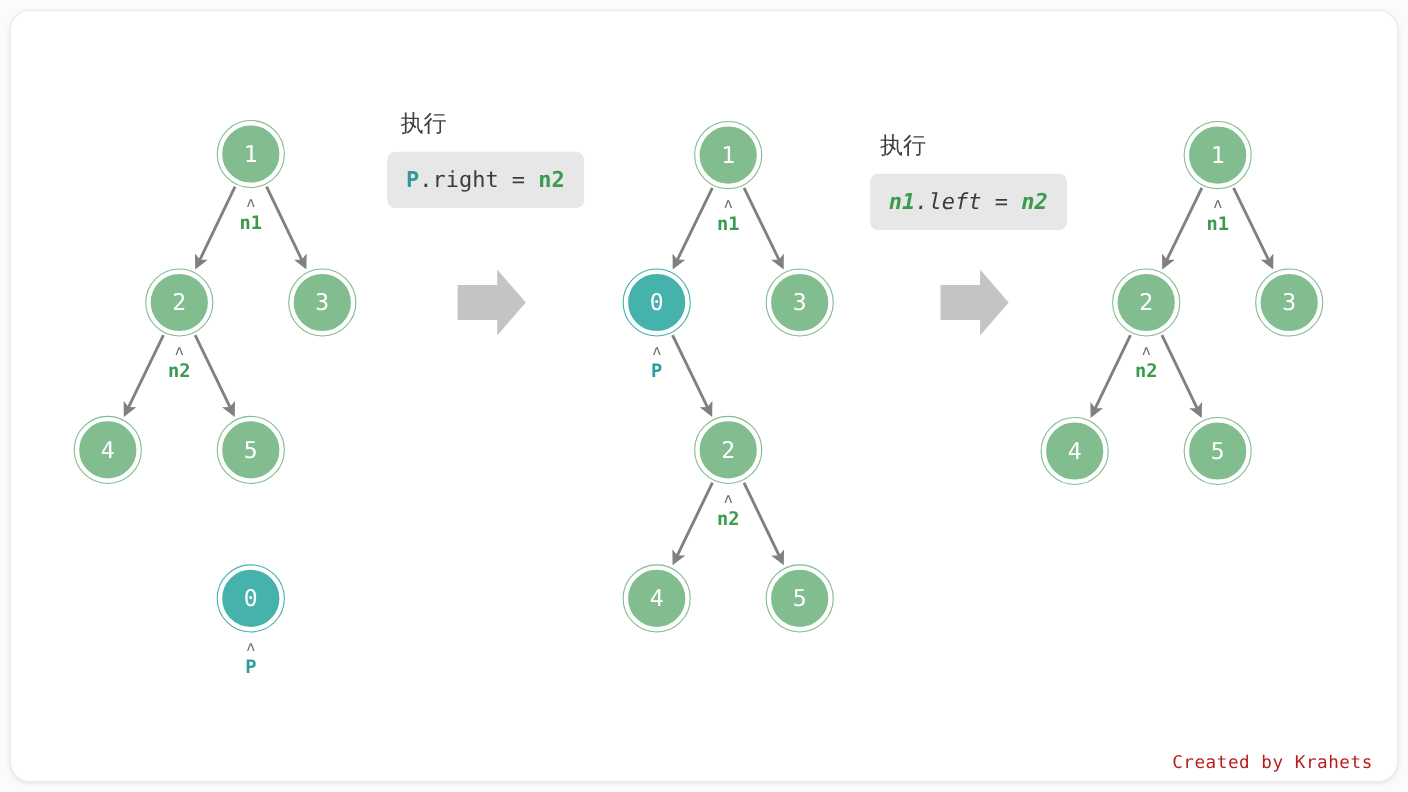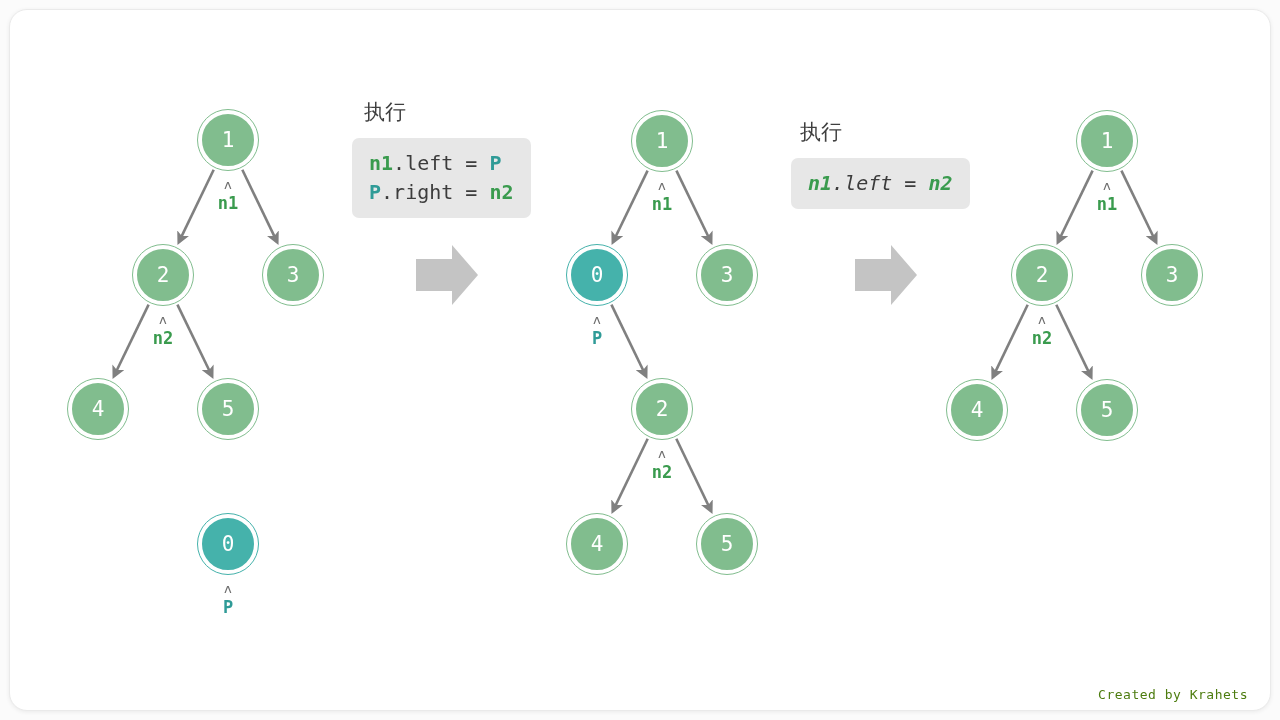--- a/index.html
+++ b/index.html
@@ -121,22 +121,22 @@
   }
   .code-box .id-g { color: #3a9b4e; font-weight: bold; }
   .code-box .id-t { color: #2f9b97; font-weight: bold; }
   .code-box .op   { color: #3c3c3c; }
   
   #footer {
     position: absolute;
     right: 32px;
     bottom: 18px;
     font-family: "DejaVu Sans Mono", "Liberation Mono", monospace;
-    font-size: 13px;
-    color: #4d7c0f;
+    font-size: 16px;
+    color: #b91c1c;
     letter-spacing: 0.5px;
     white-space: nowrap;
   }
 </style>
 </head>
 <body>
 
 <div id="stage">
   <div id="card"></div>
 
@@ -249,19 +249,19 @@
       <div class="node green" style="left: 1172px; top: 275px;">
         <span class="val">3</span>
       </div>
       <div class="node green" style="left: 977px; top: 410px;">
         <span class="val">4</span>
       </div>
       <div class="node green" style="left: 1107px; top: 410px;">
         <span class="val">5</span>
       </div>
       <div class="step-label" style="left: 364px; top: 98px;">执行</div>
-      <div class="code-box" style="left: 352px; top: 138px;"><div><span class="id-g">n1</span><span class="op">.left = </span><span class="id-t">P</span></div><div><span class="id-t">P</span><span class="op">.right = </span><span class="id-g">n2</span></div></div>
+      <div class="code-box" style="left: 352px; top: 138px;"><div><span class="id-t">P</span><span class="op">.right = </span><span class="id-g">n2</span></div></div>
       <div class="step-label" style="left: 800px; top: 118px;">执行</div>
       <div class="code-box" style="left: 791px; top: 158px; font-style: italic;"><div><span class="id-g">n1</span><span class="op">.left = </span><span class="id-g">n2</span></div></div>
     </div>
 
   <div id="footer">Created by Krahets</div>
 </div>
 
 </body></html>

